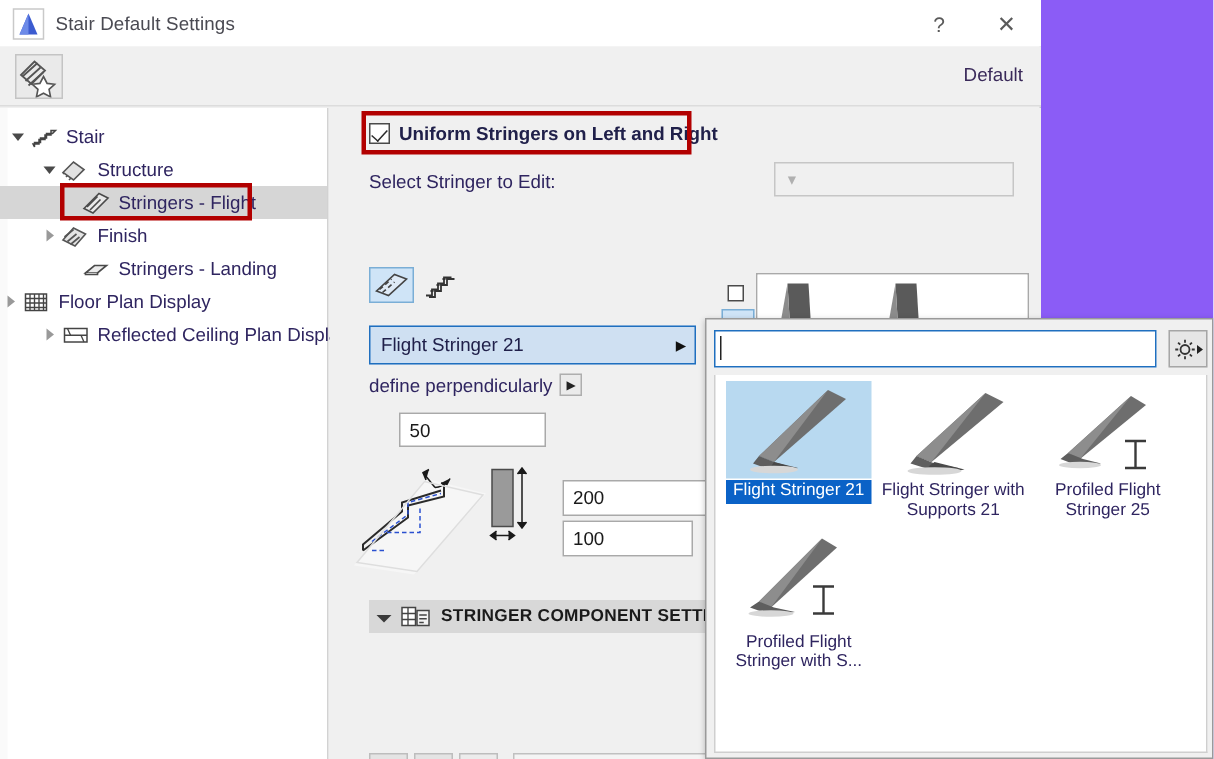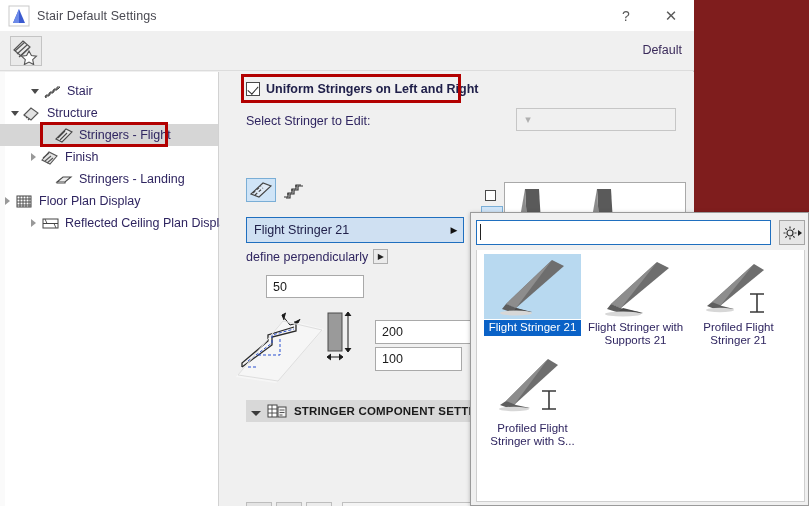--- a/index.html
+++ b/index.html
@@ -2,21 +2,21 @@
 <html><head>
 <meta charset="utf-8">
 <style>
   * { box-sizing: border-box; margin: 0; padding: 0; }
   html, body {
     width: 809px; height: 506px;
     font-family: "Liberation Sans", sans-serif;
     background: #ffffff;
     overflow: hidden;
   }
-  #root { position: relative; width: 809px; height: 506px; background: #7f1d1d; }
+  #root { position: relative; width: 809px; height: 506px; background: #8b5cf6; }
 
   
   .dialog {
     position: absolute; left: 0; top: 0;
     width: 694px; height: 506px;
     background: #f0f0f0;
     border-right: 1px solid #c8c8c8;
   }
   .titlebar {
     position: absolute; left: 0; top: 0; width: 694px; height: 31px;
@@ -235,33 +235,33 @@
       </svg>
     </div>
     <div class="default-label">Default</div>
   </div>
 
   <div class="tree-panel">
     <div class="tree-scroll-l"></div>
 
     <div style="padding-top:8px">
 
-      <div class="tree-item" style="padding-left:28px">
+      <div class="tree-item" style="padding-left:5px">
         <div class="tw caret-down"></div>
         <div class="ticon">
           <svg width="20" height="18" viewBox="0 0 20 18">
             <g stroke="#444" fill="#d8d8d8" stroke-width="1">
               <path d="M3 14 h4 v-3 h4 v-3 h4 v-3 h3 l-2 2 h-4 v3 h-4 v3 h-4 v3 Z"></path>
             </g>
           </svg>
         </div>
         <span class="tlabel">Stair</span>
       </div>
 
-      <div class="tree-item" style="padding-left:8px">
+      <div class="tree-item" style="padding-left:26px">
         <div class="tw caret-down"></div>
         <div class="ticon">
           <svg width="20" height="18" viewBox="0 0 20 18">
             <g stroke="#555" fill="none" stroke-width="1.1">
               <path d="M2 12 l5-5 M4 14 l5-5 M6 16 l5-5"></path>
               <path d="M2 11 L9 4 L16 9 L9 16 Z" fill="#e2e2e2"></path>
             </g>
           </svg>
         </div>
         <span class="tlabel">Structure</span>
@@ -537,21 +537,21 @@
           <svg width="86" height="62" viewBox="0 0 86 62">
             <path d="M58 8 L68 14 L24 50 L16 46 Z" fill="#6e6e6e"></path>
             <path d="M58 8 L24 50 L16 46 Z" fill="#8d8d8d"></path>
             <path d="M16 46 L26 50 L38 53 L24 55 L11 50 Z" fill="#5e5e5e"></path>
             <ellipse cx="24" cy="54" rx="14" ry="2.2" fill="#d7d7d7"></ellipse>
             <g stroke="#3a3a3a" fill="none" stroke-width="1.6">
               <path d="M54 38 h14 M54 56 h14 M61 38 v18"></path>
             </g>
           </svg>
         </div>
-        <div class="gcap">Profiled Flight Stringer 21</div>
+        <div class="gcap">Profiled Flight Stringer 25</div>
       </div>
 
       <div class="gcell">
         <div class="gthumb">
           <svg width="86" height="62" viewBox="0 0 86 62">
             <path d="M58 2 L68 8 L24 48 L16 44 Z" fill="#6e6e6e"></path>
             <path d="M58 2 L24 48 L16 44 Z" fill="#8d8d8d"></path>
             <path d="M16 44 L26 48 L40 51 L24 53 L10 48 Z" fill="#5e5e5e"></path>
             <ellipse cx="24" cy="52" rx="15" ry="2.2" fill="#d7d7d7"></ellipse>
             <g stroke="#3a3a3a" fill="none" stroke-width="1.6">

